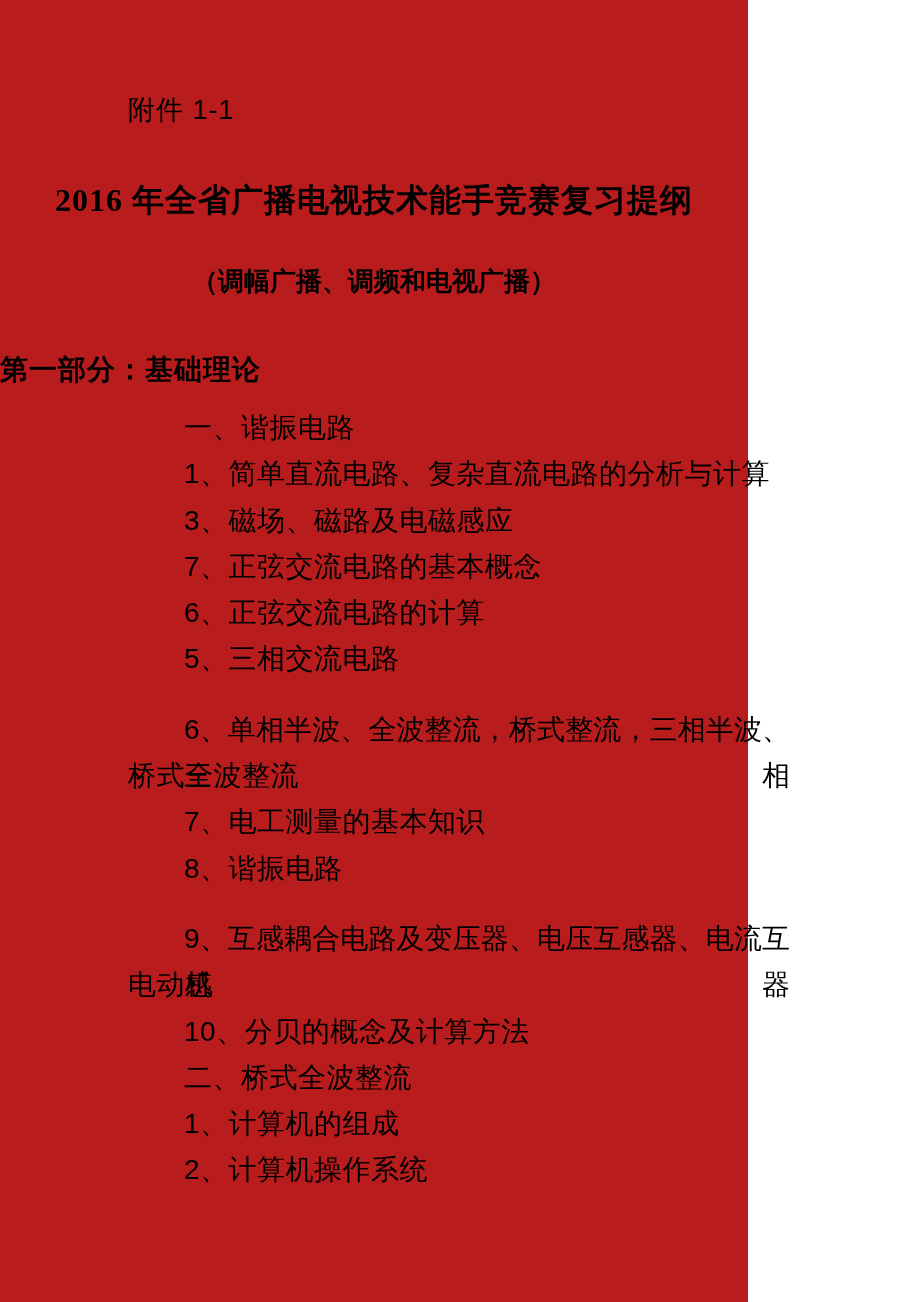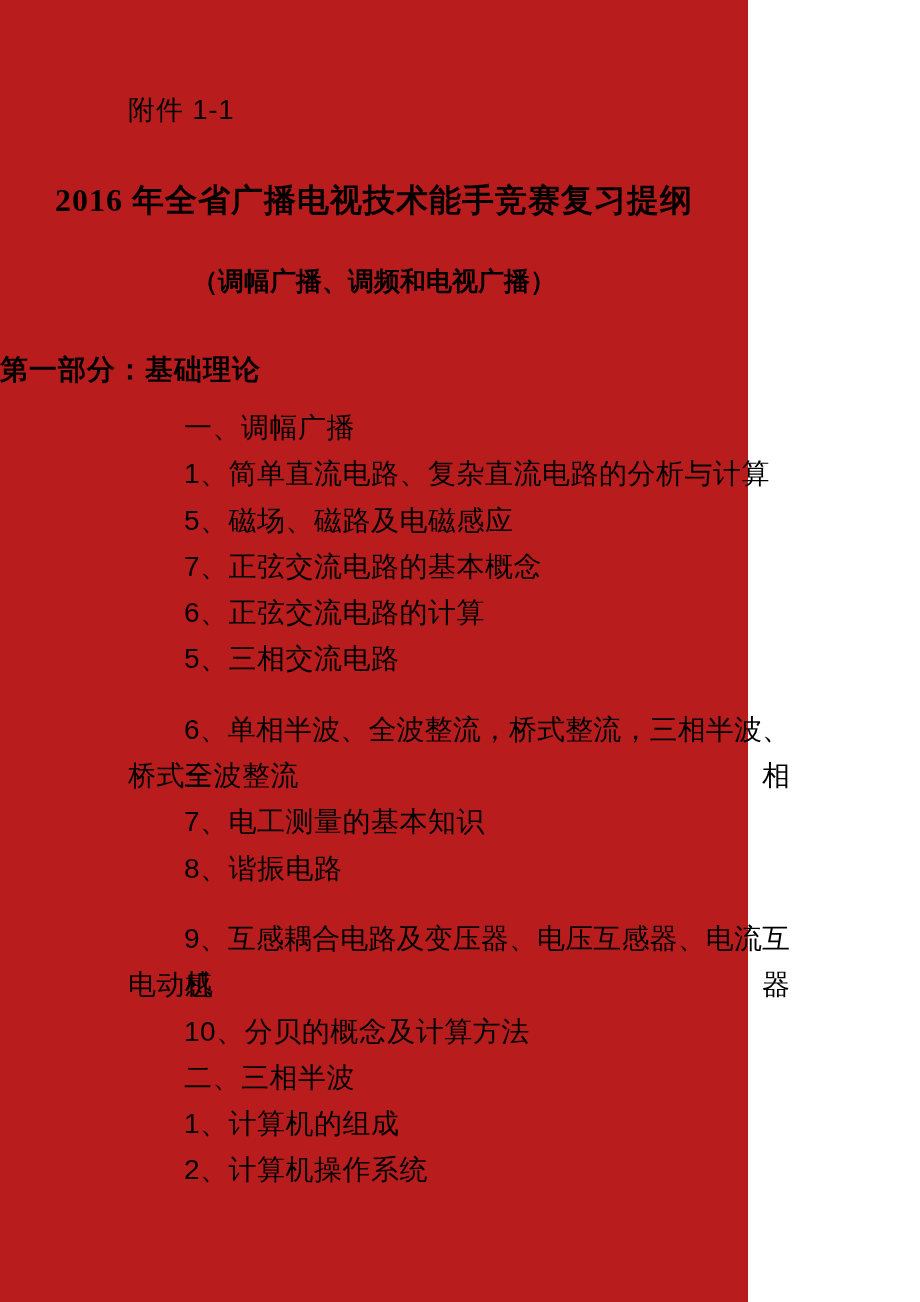--- a/index.html
+++ b/index.html
@@ -87,31 +87,31 @@
 
   <div class="attachment">附件 1-1</div>
 
   <h1 class="doc-title">2016 年全省广播电视技术能手竞赛复习提纲</h1>
 
   <div class="doc-subtitle">（调幅广播、调频和电视广播）</div>
 
   <div class="section-heading">第一部分：基础理论</div>
 
   <div class="body-lines">
-    <div class="line indent">一、调幅广播</div>
+    <div class="line indent">一、谐振电路</div>
     <div class="line indent">1、简单直流电路、复杂直流电路的分析与计算</div>
-    <div class="line indent">5、磁场、磁路及电磁感应</div>
+    <div class="line indent">3、磁场、磁路及电磁感应</div>
     <div class="line indent">7、正弦交流电路的基本概念</div>
     <div class="line indent">6、正弦交流电路的计算</div>
     <div class="line indent">5、三相交流电路</div>
     <div class="line indent justify">6、单相半波、全波整流，桥式整流，三相半波、三相</div>
     <div class="line">桥式全波整流</div>
     <div class="line indent">7、电工测量的基本知识</div>
     <div class="line indent">8、谐振电路</div>
     <div class="line indent justify">9、互感耦合电路及变压器、电压互感器、电流互感器</div>
     <div class="line">电动机</div>
     <div class="line indent">10、分贝的概念及计算方法</div>
-    <div class="line indent">二、三相半波</div>
+    <div class="line indent">二、桥式全波整流</div>
     <div class="line indent">1、计算机的组成</div>
     <div class="line indent">2、计算机操作系统</div>
   </div>
 
 </div>
 
 </body></html>

